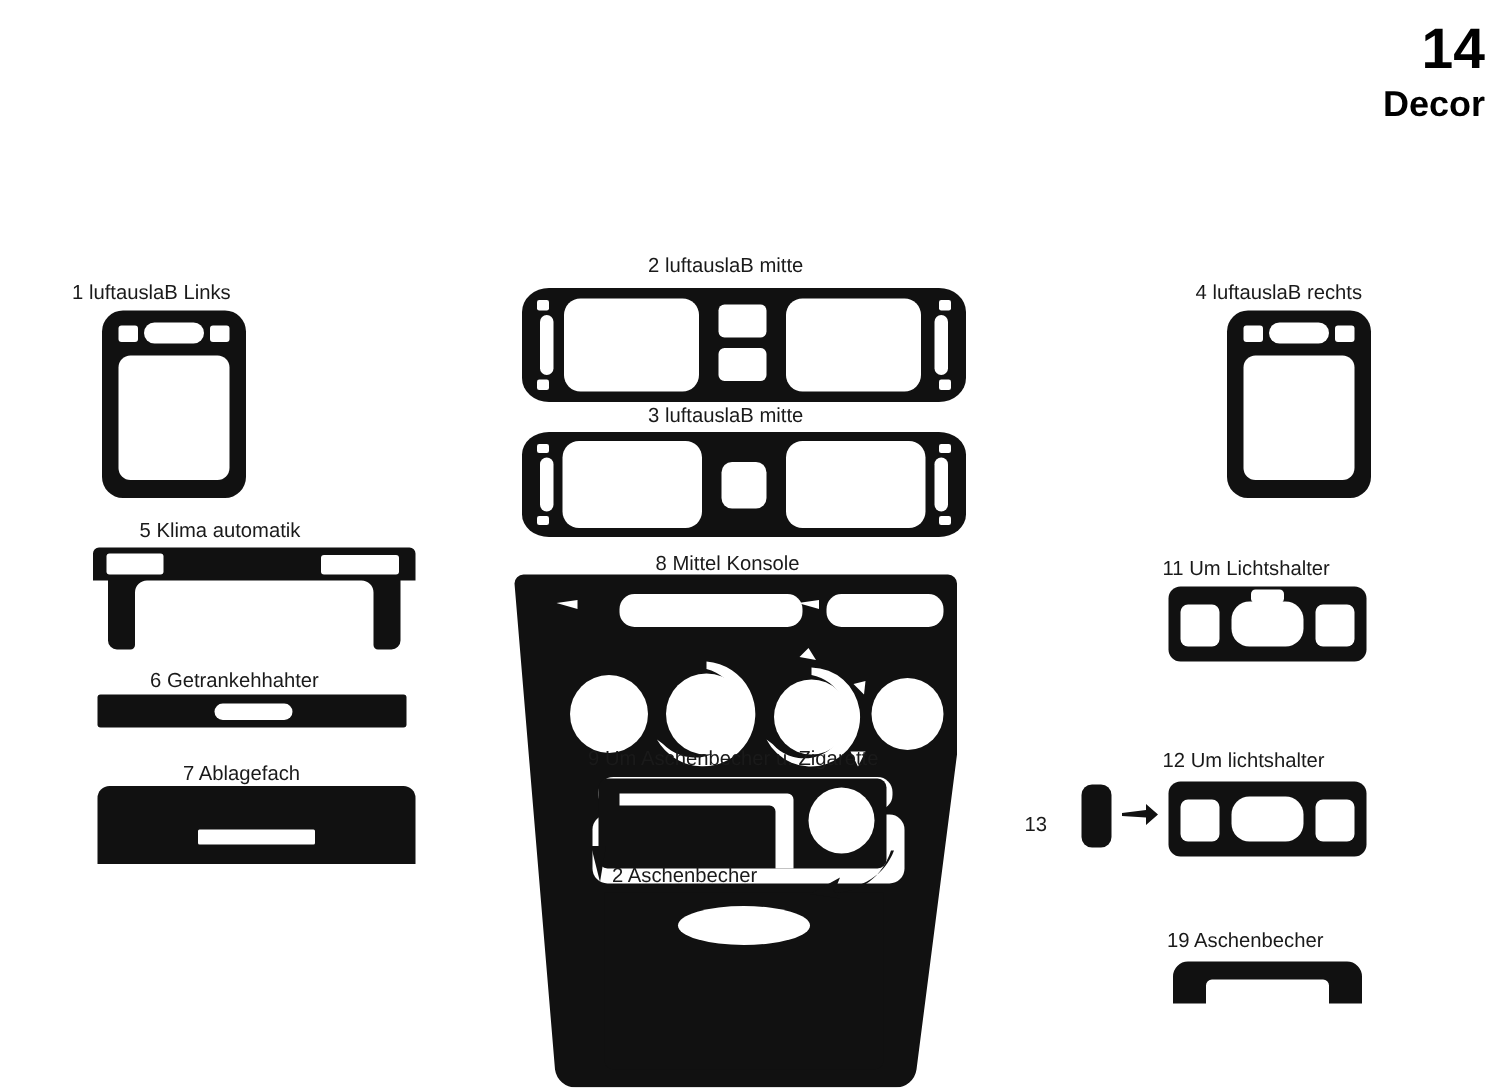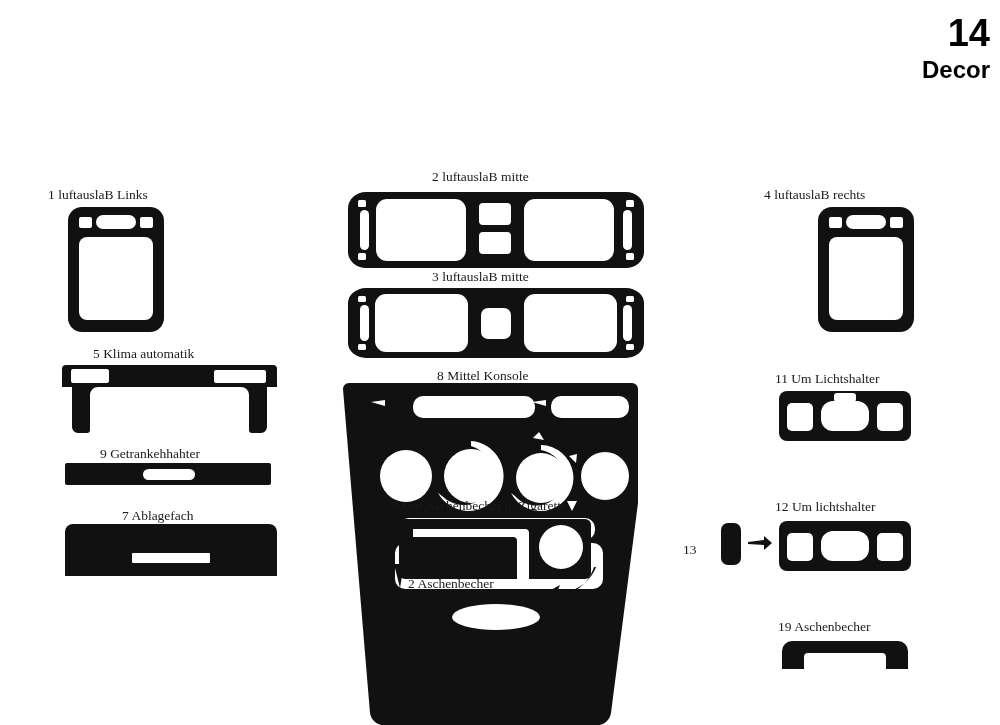--- a/index.html
+++ b/index.html
@@ -36,21 +36,20 @@
     font-weight: bold;
     line-height: 1;
   }
   .lbl {
     position: absolute;
     font-size: 13.5px;
     font-weight: normal;
     color: #1a1a1a;
     white-space: nowrap;
     line-height: 1;
-    font-family: Liberation Serif, serif;
   }
   .part {
     position: absolute;
   }
   .part svg {
     display: block;
     overflow: visible;
   }
   .ink { fill: #111111; }
   .hole { fill: #ffffff; }
@@ -100,41 +99,41 @@
       <rect class="hole" x="10" y="8" width="8" height="6" rx="1.5"></rect>
       <rect class="hole" x="278" y="8" width="8" height="6" rx="1.5"></rect>
       <rect class="hole" x="10" y="56" width="8" height="6" rx="1.5"></rect>
       <rect class="hole" x="278" y="56" width="8" height="6" rx="1.5"></rect>
       <rect class="hole" x="27" y="6" width="93" height="58" rx="11"></rect>
       <rect class="hole" x="176" y="6" width="93" height="58" rx="11"></rect>
       <rect class="hole" x="133" y="20" width="30" height="31" rx="7"></rect>
     </svg>
   </div>
 
-  <div class="lbl" style="left:764px; top:188px;">4  luftauslaB rechts</div>
+  <div class="lbl" style="left:797px; top:188px;">4  luftauslaB rechts</div>
   <div class="part" style="left:818px; top:207px;">
     <svg width="96" height="125" viewBox="0 0 96 125">
       <path class="ink" d="M14,0 H82 A14,14 0 0 1 96,14 V111 A14,14 0 0 1 82,125 H14 A14,14 0 0 1 0,111 V14 A14,14 0 0 1 14,0 Z"></path>
       <rect class="hole" x="11" y="10" width="13" height="11" rx="2"></rect>
       <rect class="hole" x="72" y="10" width="13" height="11" rx="2"></rect>
       <rect class="hole" x="28" y="8" width="40" height="14" rx="7"></rect>
       <path class="hole" d="M19,30 H77 A8,8 0 0 1 85,38 V105 A8,8 0 0 1 77,113 H19 A8,8 0 0 1 11,105 V38 A8,8 0 0 1 19,30 Z"></path>
     </svg>
   </div>
 
   <div class="lbl" style="left:93px; top:347px;">5  Klima automatik</div>
   <div class="part" style="left:62px; top:365px;">
     <svg width="215" height="68" viewBox="0 0 215 68">
       <path class="ink" d="M4,0 H211 A4,4 0 0 1 215,4 V22 L205,22 L205,62 A6,6 0 0 1 199,68 L190,68 A3,3 0 0 1 187,65 L187,30 A8,8 0 0 0 179,22 L36,22 A8,8 0 0 0 28,30 L28,65 A3,3 0 0 1 25,68 L16,68 A6,6 0 0 1 10,62 L10,22 L0,22 V4 A4,4 0 0 1 4,0 Z"></path>
       <rect class="hole" x="9" y="4" width="38" height="14" rx="2"></rect>
       <rect class="hole" x="152" y="5" width="52" height="13" rx="2"></rect>
     </svg>
   </div>
 
-  <div class="lbl" style="left:100px; top:447px;">9  Getrankehhahter</div>
+  <div class="lbl" style="left:100px; top:447px;">6  Getrankehhahter</div>
   <div class="part" style="left:65px; top:463px;">
     <svg width="206" height="22" viewBox="0 0 206 22">
       <rect class="ink" x="0" y="0" width="206" height="22" rx="2"></rect>
       <rect class="hole" x="78" y="6" width="52" height="11" rx="5.5"></rect>
     </svg>
   </div>
 
   <div class="lbl" style="left:122px; top:509px;">7  Ablagefach</div>
   <div class="part" style="left:65px; top:524px;">
     <svg width="212" height="52" viewBox="0 0 212 52">

